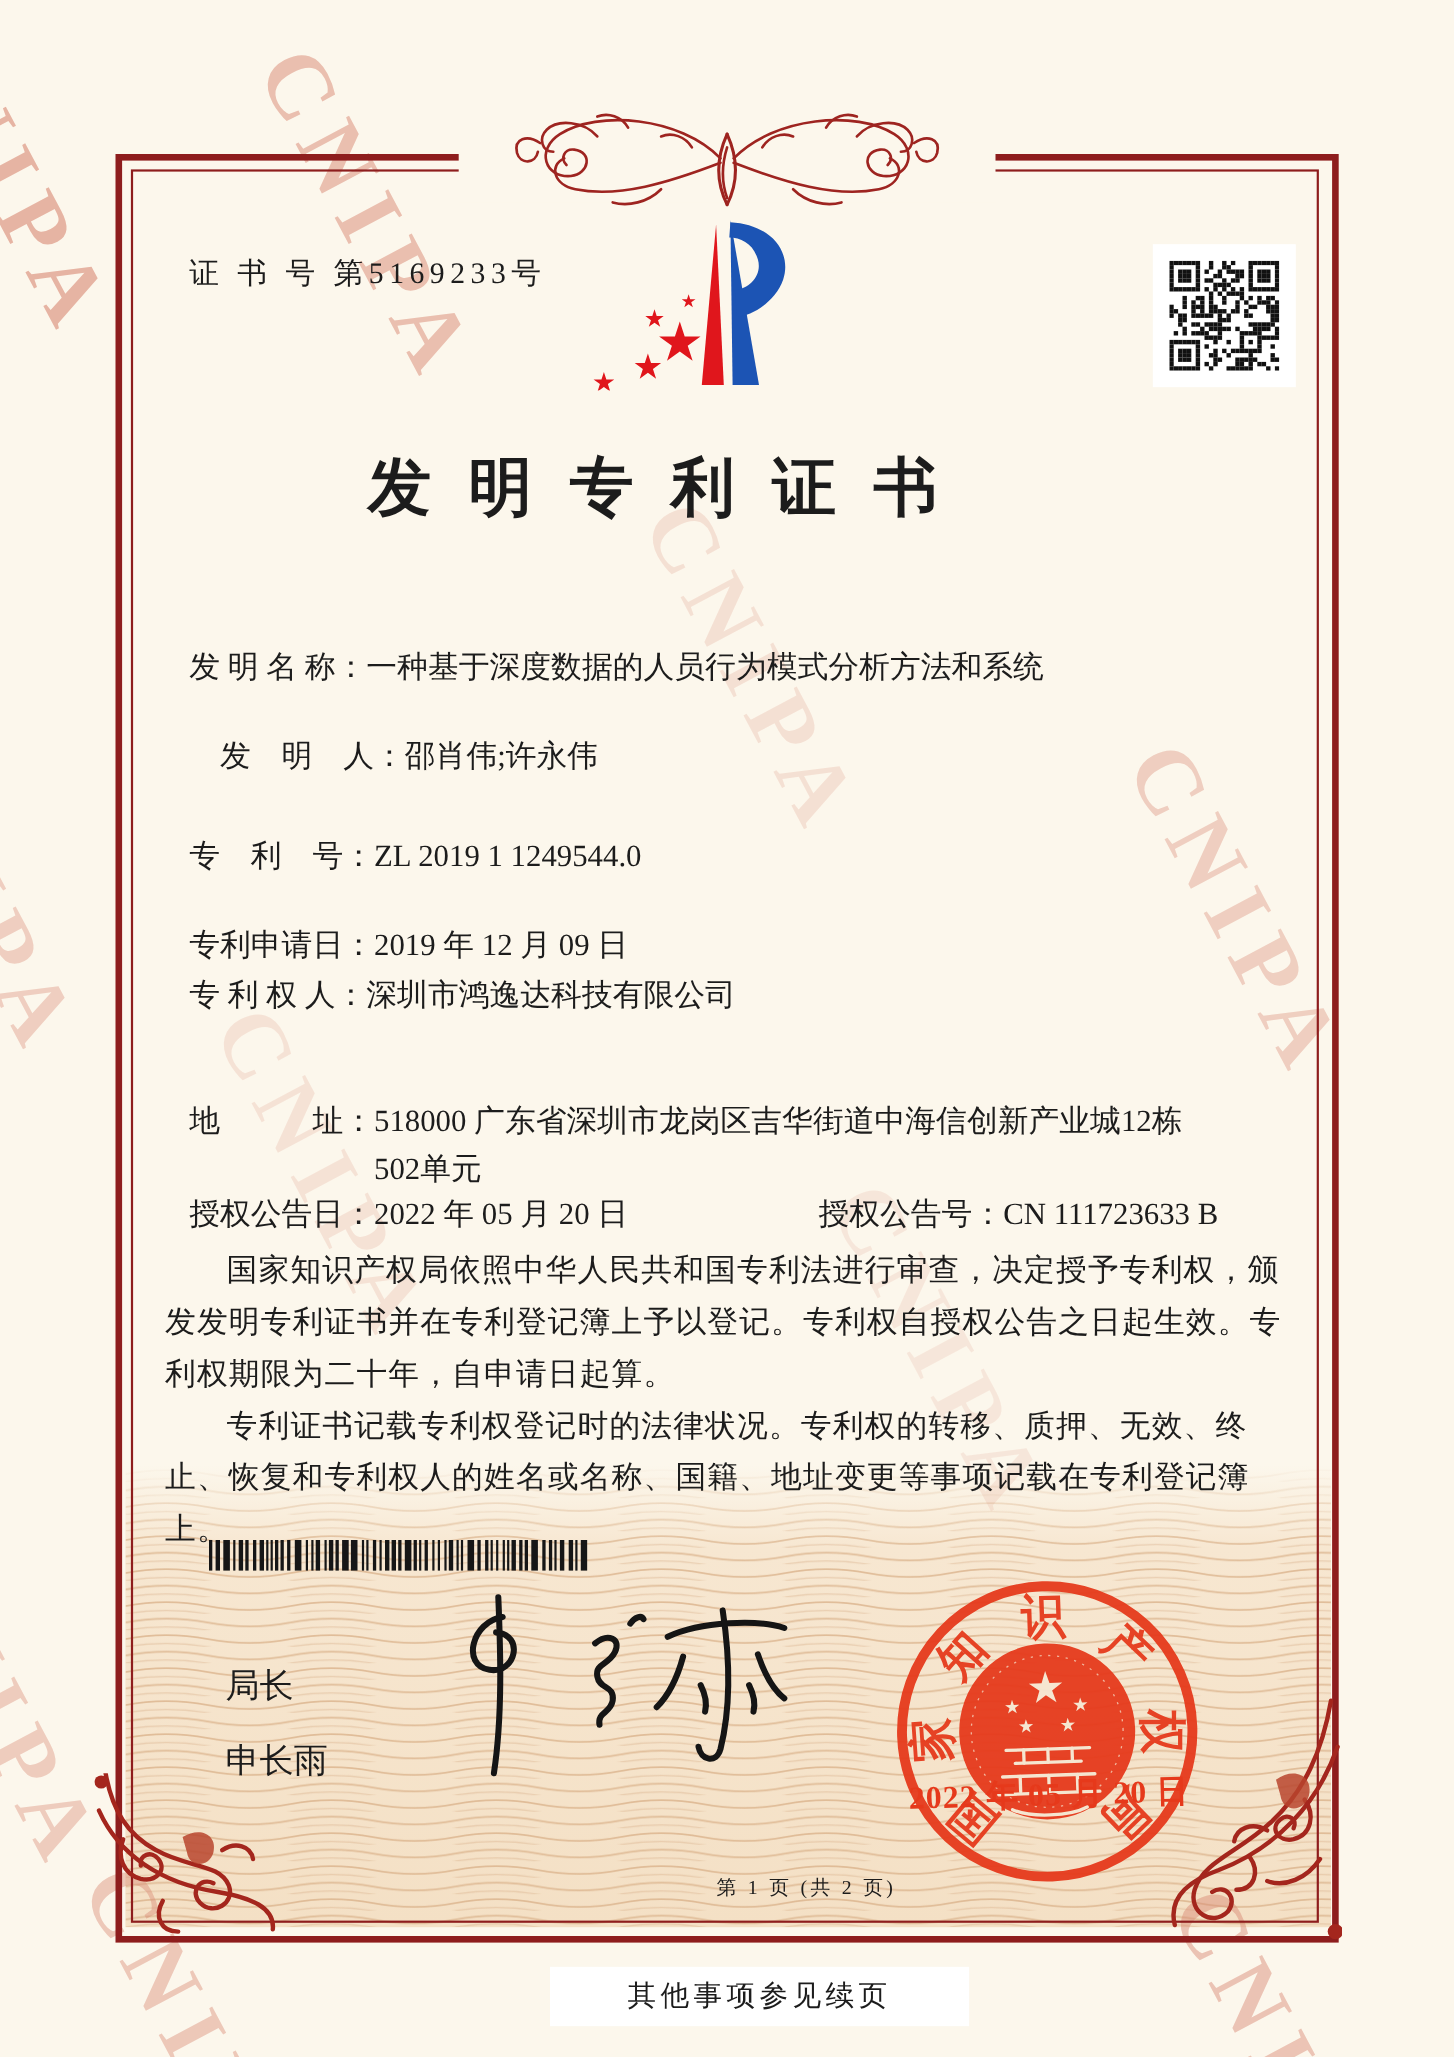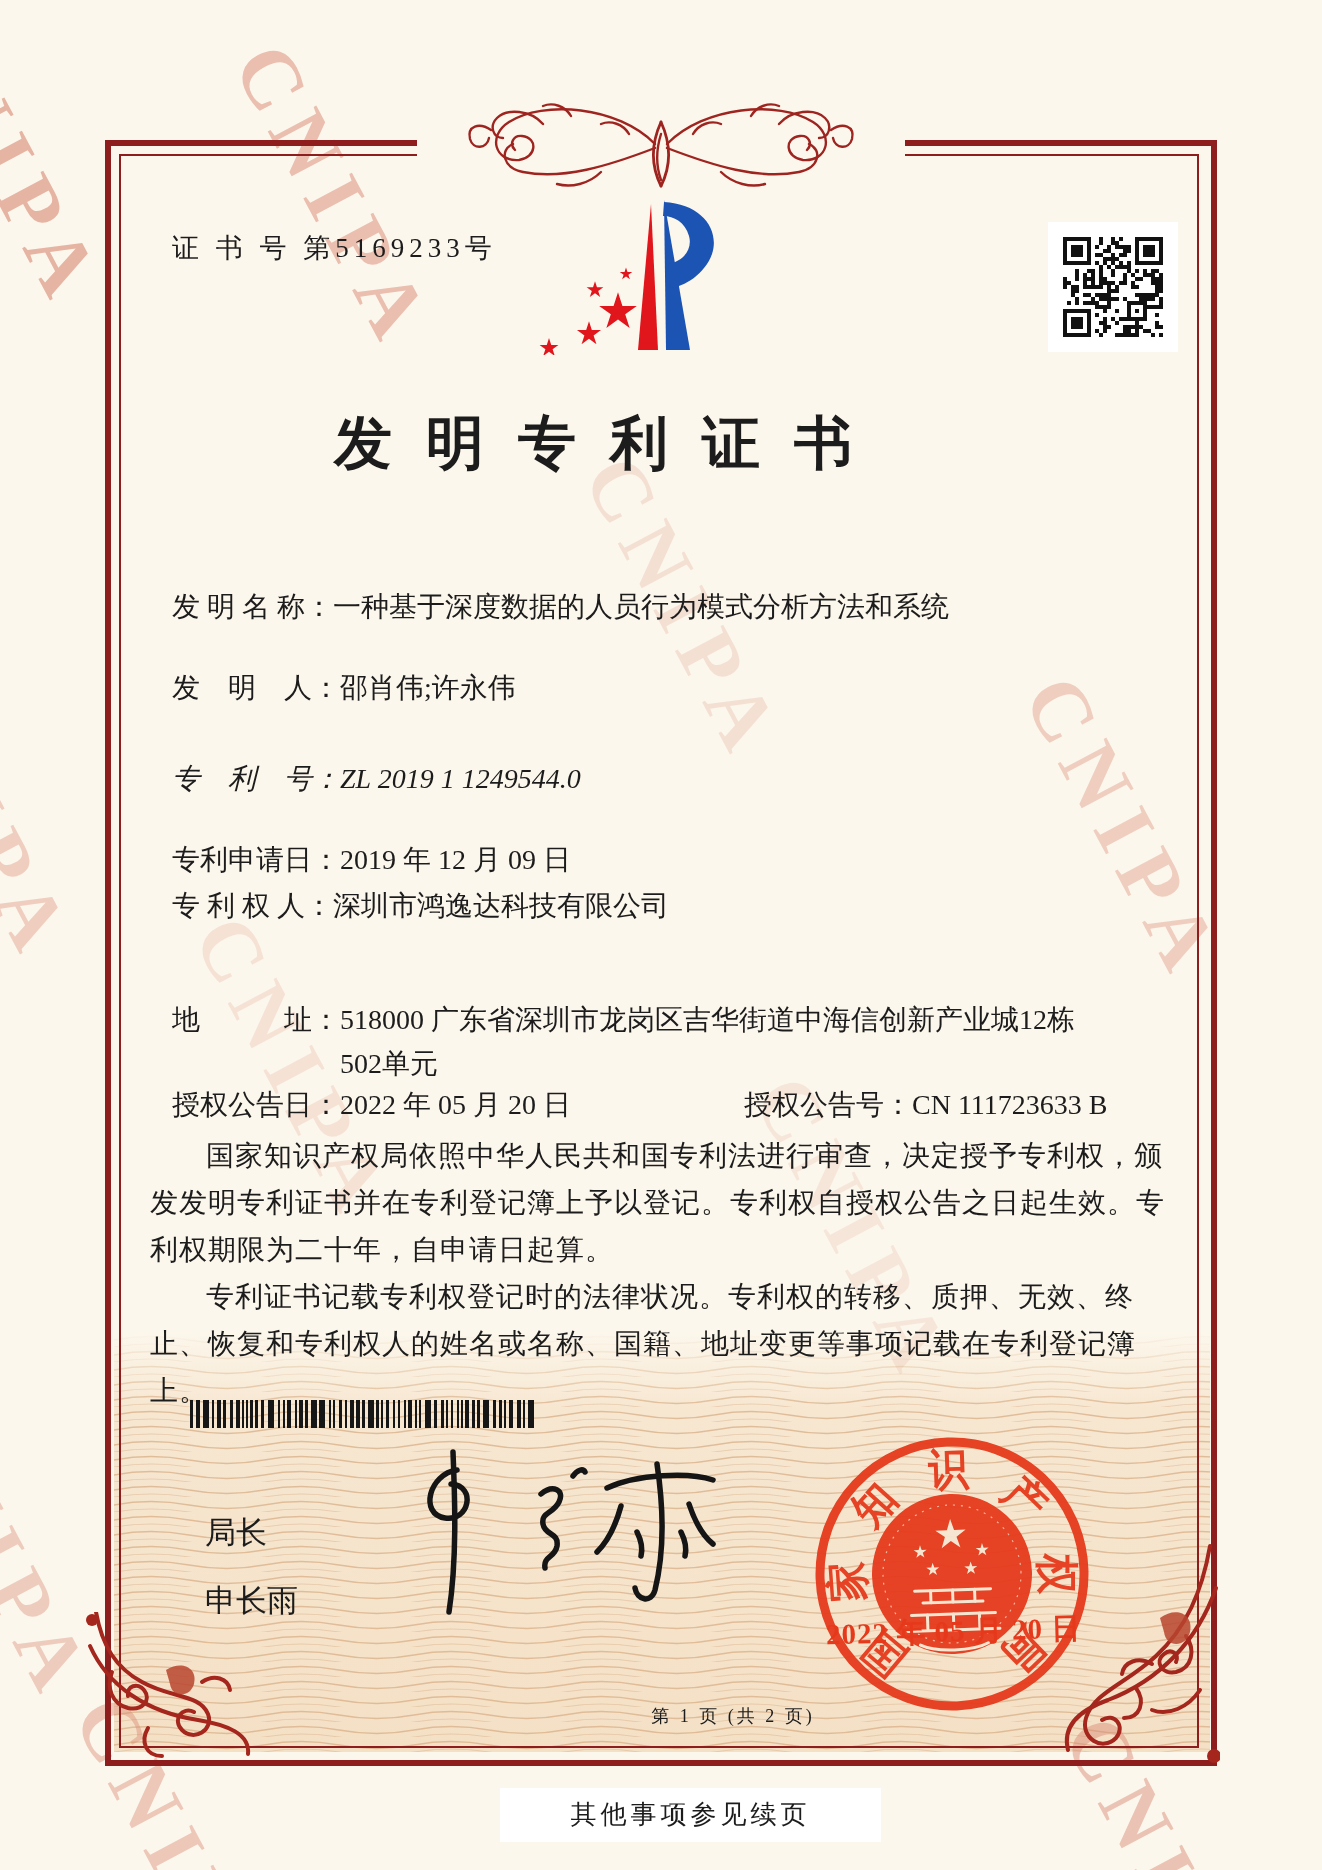--- a/index.html
+++ b/index.html
@@ -454,24 +454,24 @@
         <rect x="88" y="96" width="4" height="4" fill="#111"></rect>
         <rect x="96" y="96" width="4" height="4" fill="#111"></rect>
       </svg>
     </div>
 
   <div class="title">发明专利证书</div>
 
   <div class="frow" style="top:585px;">
     <span class="lab">发 明 名 称：</span><span class="val">一种基于深度数据的人员行为模式分析方法和系统</span>
   </div>
-  <div class="frow" style="top:666px;">
+  <div class="frow" style="top:666px;margin-left:28px;">
     <span class="lab">发　明　人：</span><span class="val">邵肖伟;许永伟</span>
   </div>
-  <div class="frow" style="top:757px;font-style:italic;">
+  <div class="frow" style="top:757px;">
     <span class="lab">专　利　号：</span><span class="val">ZL 2019 1 1249544.0</span>
   </div>
   <div class="frow" style="top:838px;">
     <span class="lab">专利申请日：</span><span class="val">2019 年 12 月 09 日</span>
   </div>
   <div class="frow" style="top:884px;">
     <span class="lab">专 利 权 人：</span><span class="val">深圳市鸿逸达科技有限公司</span>
   </div>
   <div class="frow" style="top:998px;">
     <span class="lab">地　　　址：</span><span class="val" style="width:735px;">518000 广东省深圳市龙岗区吉华街道中海信创新产业城12栋502单元</span>

